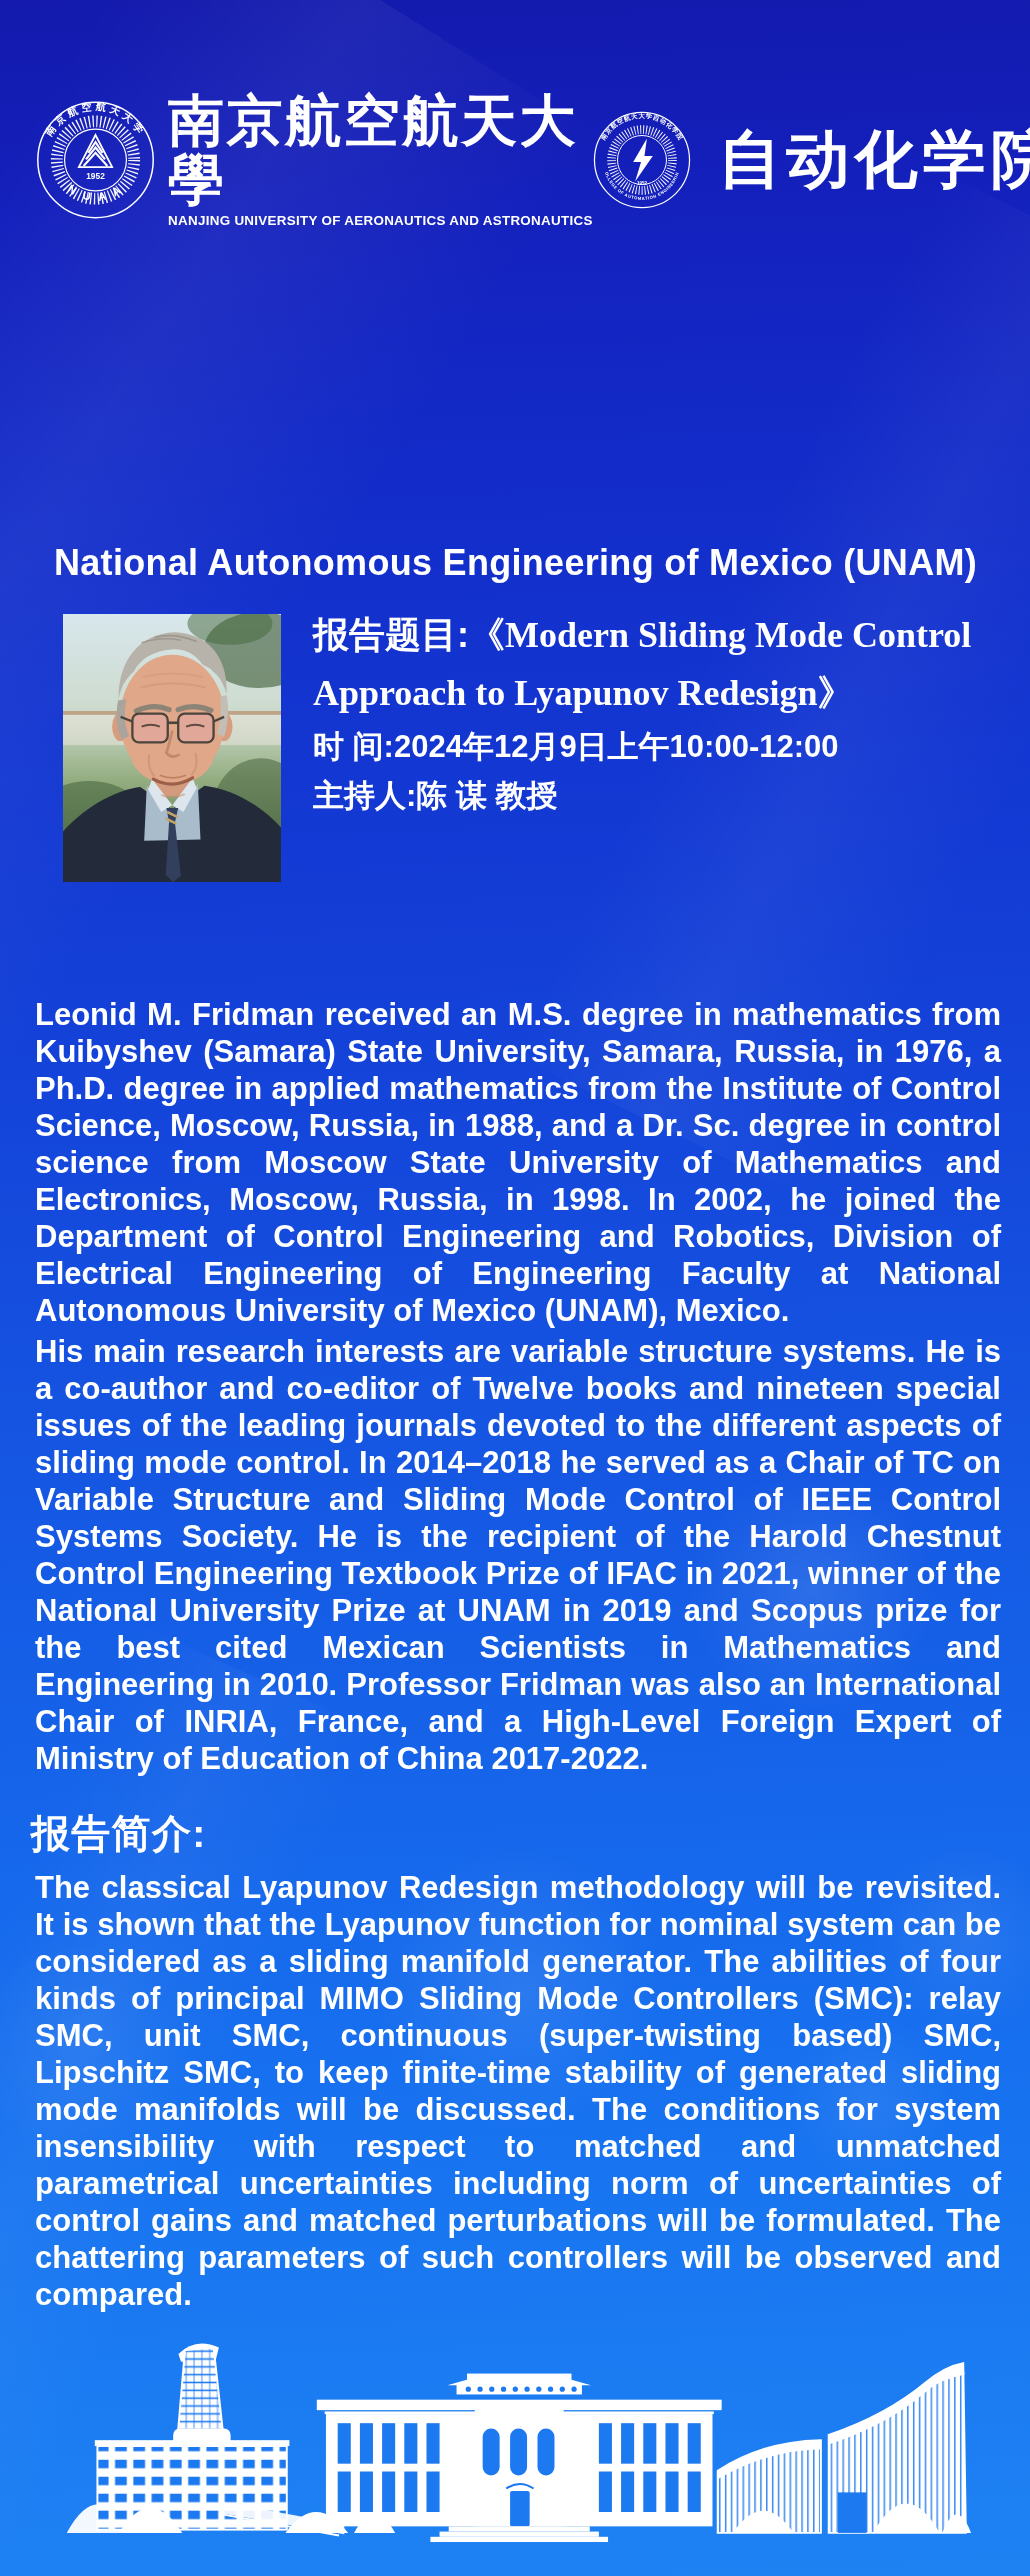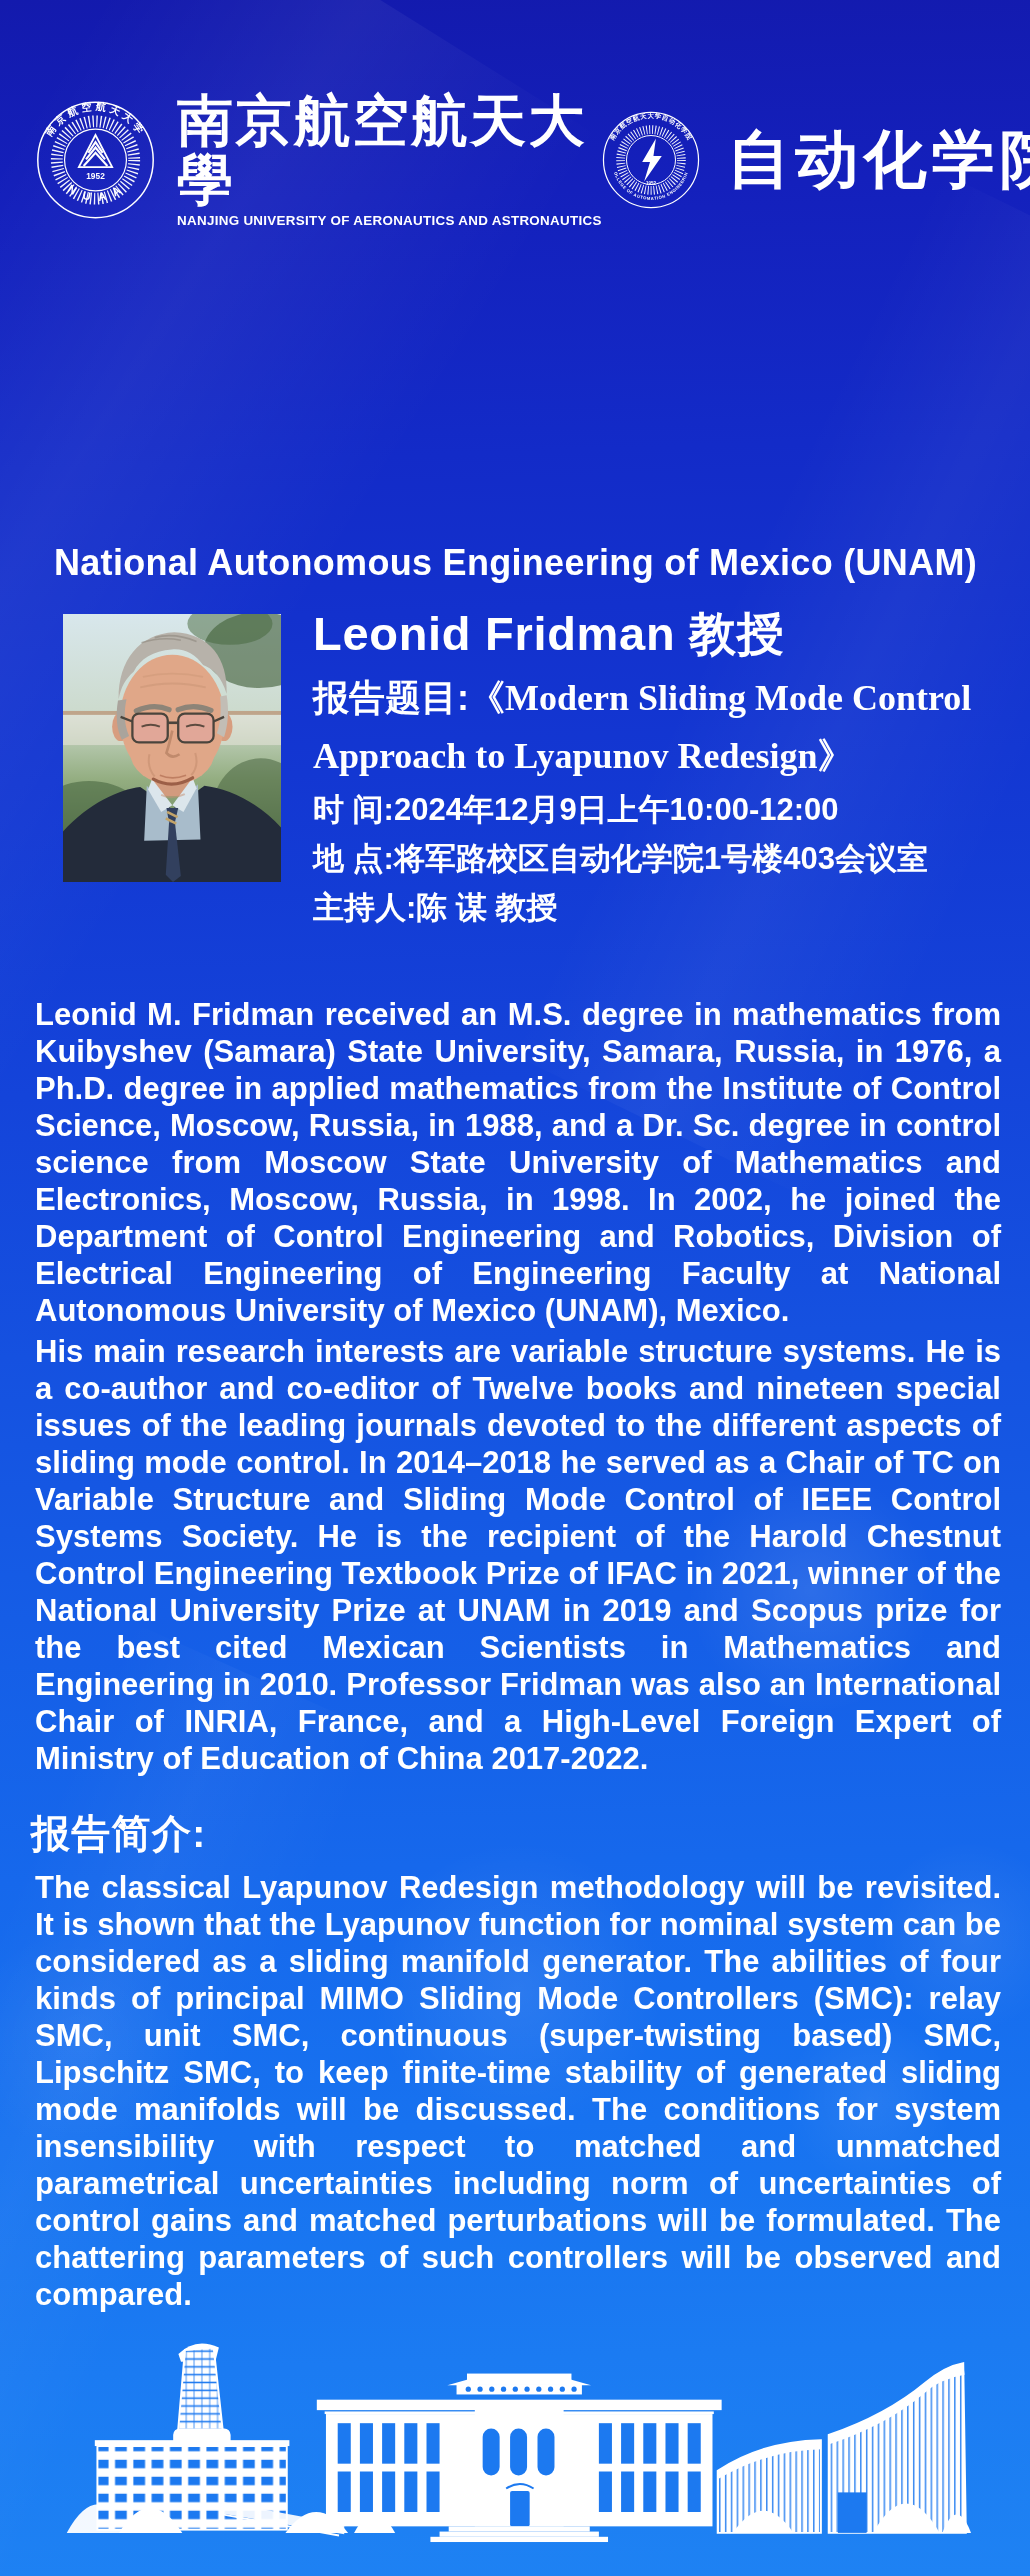--- a/index.html
+++ b/index.html
@@ -22,21 +22,21 @@
   }
   .streak{position:absolute;pointer-events:none;background:linear-gradient(to right, rgba(255,255,255,0), rgba(255,255,255,.055) 45%, rgba(255,255,255,0));}
   .s1{left:-222px;top:-98px;width:497px;height:1374px;transform:rotate(32deg);}
   .s2{left:707px;top:196px;width:340px;height:981px;transform:rotate(26deg);opacity:.8;}
   .s3{left:-79px;top:1636px;width:275px;height:981px;transform:rotate(24deg);opacity:.7;}
 
   
   .logos{position:absolute;top:93px;left:36px;right:52px;height:134px;display:flex;align-items:center;justify-content:space-between;}
   .logo-group{display:flex;align-items:center;}
   .seal{flex:0 0 auto;}
-  .nuaa-text{margin-left:22px;}
+  .nuaa-text{margin-left:13px;}
   .nuaa-cn{font-size:56px;font-weight:700;letter-spacing:2.6px;line-height:1.05;}
   .nuaa-en{font-size:13.4px;font-weight:700;letter-spacing:0.3px;margin-top:3.9px;white-space:nowrap;}
   .college-cn{font-size:63px;font-weight:800;letter-spacing:5.2px;margin-left:27.5px;white-space:nowrap;}
 
   
   .main-title{position:absolute;top:262px;left:0;width:100%;margin:0;text-align:center;
     font-size:164px;line-height:1.1;font-weight:900;letter-spacing:22px;text-indent:22px;}
 
   .unam{position:absolute;top:542px;left:0;width:100%;text-align:center;font-size:36px;font-weight:700;letter-spacing:0.3px;}
 
@@ -173,24 +173,22 @@
         <path d="M120,172 Q134,166 148,172" stroke="#5d4b40" stroke-width="3" fill="none"></path>
         <path d="M188,172 Q202,166 216,172" stroke="#5d4b40" stroke-width="3" fill="none"></path>
         <path d="M167,178 C163,196 160,206 158,212 Q166,222 178,214" stroke="#c08a6c" stroke-width="4" fill="none"></path>
         <path d="M132,214 Q128,234 140,248 M202,212 Q208,232 196,246" stroke="#c48e70" stroke-width="3" fill="none" opacity=".6"></path>
         <path d="M138,252 Q167,268 198,250" stroke="#9c5f47" stroke-width="5" fill="none" stroke-linecap="round"></path>
         <path d="M148,246 Q167,254 188,246" stroke="#b06e52" stroke-width="2.5" fill="none" opacity=".7"></path>
         <path d="M150,276 Q167,284 186,275" stroke="#c48e70" stroke-width="3" fill="none" opacity=".5"></path>
       </svg>
     </div>
     <div class="details">
-      <h2 class="sp-name">Leonid Fridman 教授</h2>
       <p class="topic"><span class="cjk-label">报告题目:</span><span class="topic-val">《Modern Sliding Mode Control Approach to Lyapunov Redesign》</span></p>
       <p class="meta"><span class="cjk-label">时 间:</span><span class="val">2024年12月9日上午10:00-12:00</span></p>
-      <p class="meta"><span class="cjk-label">地 点:</span><span class="val">将军路校区自动化学院1号楼403会议室</span></p>
       <p class="meta"><span class="cjk-label">主持人:</span><span class="val">陈 谋 教授</span>&nbsp;</p>
     </div>
   </section>
 
   <div class="body-text bio-text">
     <p>Leonid M. Fridman received an M.S. degree in mathematics from Kuibyshev (Samara) State University, Samara, Russia, in 1976, a Ph.D. degree in applied mathematics from the Institute of Control Science, Moscow, Russia, in 1988, and a Dr. Sc. degree in control science from Moscow State University of Mathematics and Electronics, Moscow, Russia, in 1998. In 2002, he joined the Department of Control Engineering and Robotics, Division of Electrical Engineering of Engineering Faculty at National Autonomous University of Mexico (UNAM), Mexico.</p>
     <p>His main research interests are variable structure systems. He is a co-author and co-editor of Twelve books and nineteen special issues of the leading journals devoted to the different aspects of sliding mode control. In 2014–2018 he served as a Chair of TC on Variable Structure and Sliding Mode Control of IEEE Control Systems Society. He is the recipient of the Harold Chestnut Control Engineering Textbook Prize of IFAC in 2021, winner of the National University Prize at UNAM in 2019 and Scopus prize for the best cited Mexican Scientists in Mathematics and Engineering in 2010. Professor Fridman was also an International Chair of INRIA, France, and a High-Level Foreign Expert of Ministry of Education of China 2017-2022.</p>
   </div>
 
   <h2 class="sec-head abs-head">报告简介:</h2>

